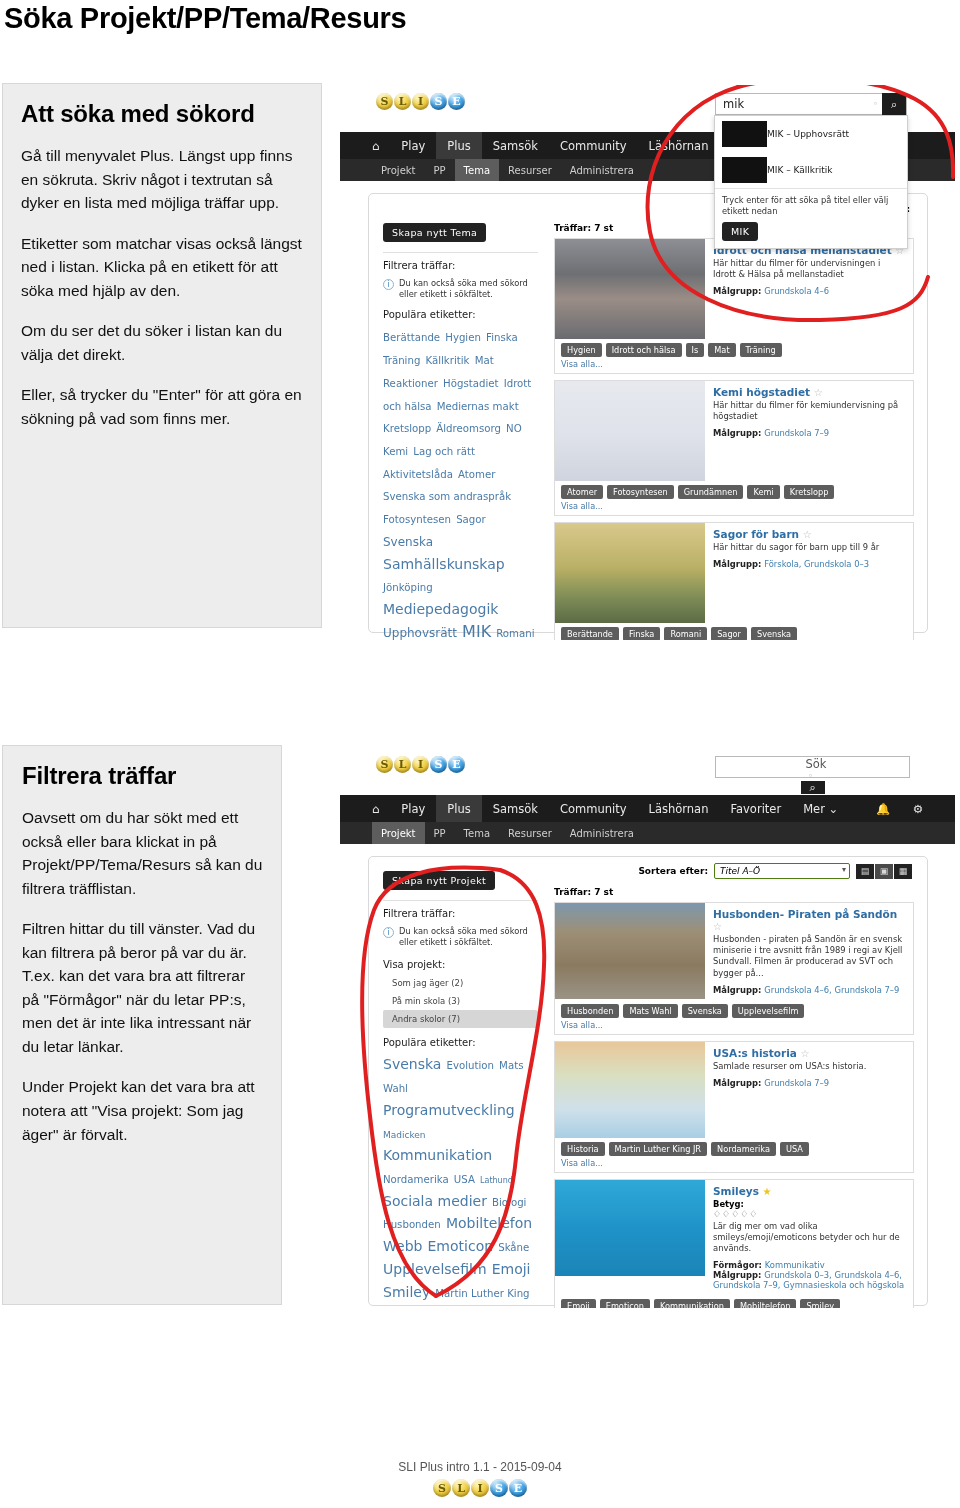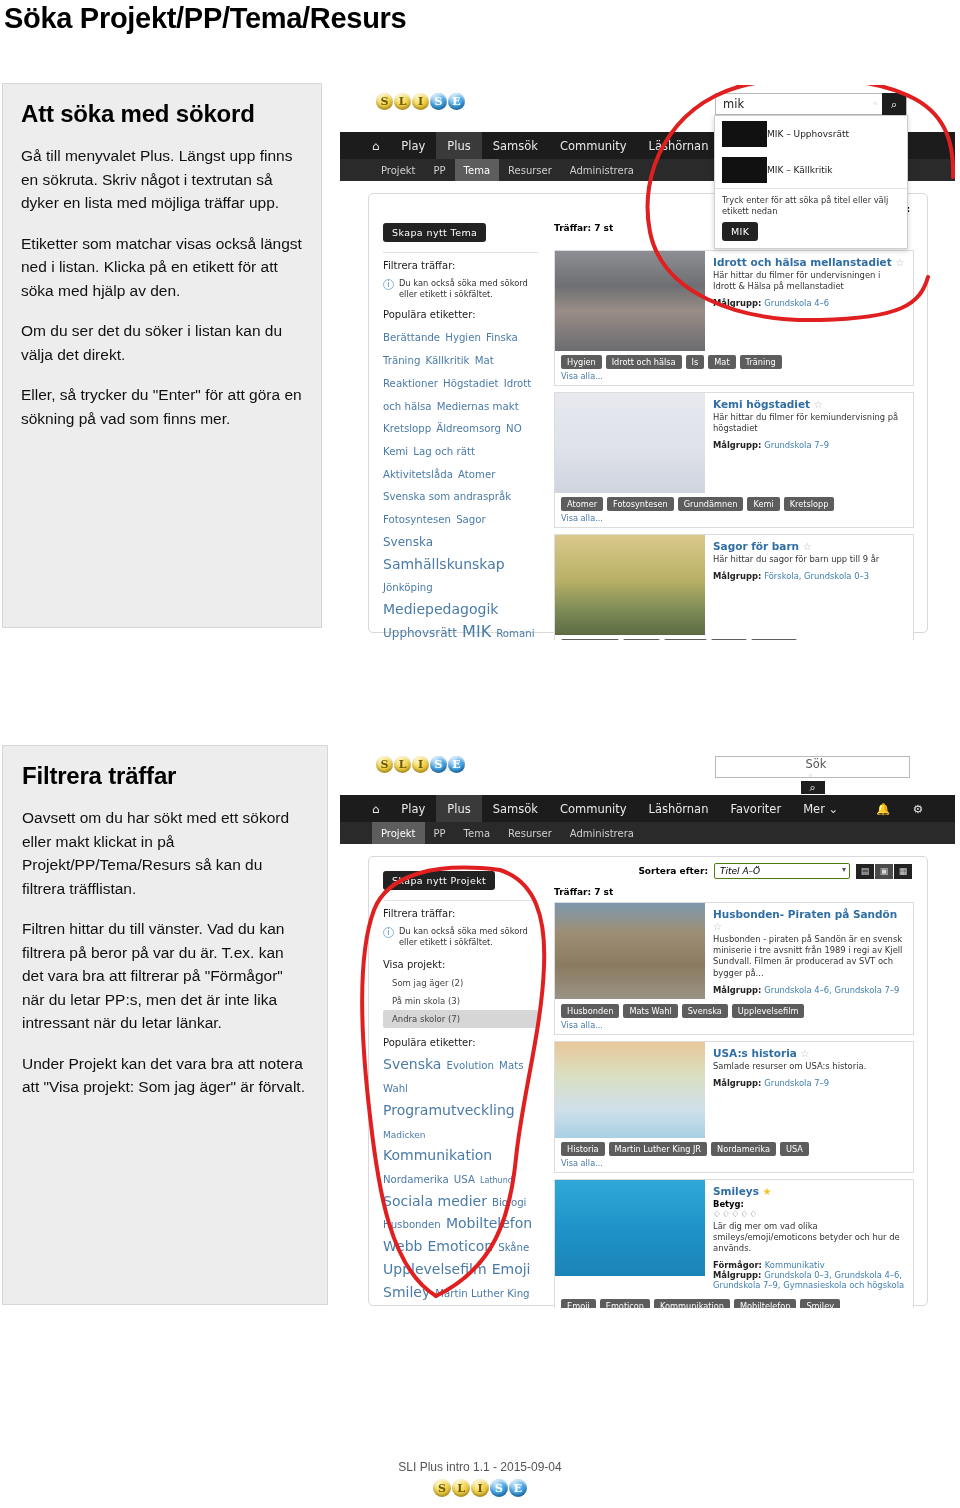--- a/index.html
+++ b/index.html
@@ -32,21 +32,21 @@
     font-size:24px; font-weight:bold; letter-spacing:-0.2px;
   }
   .textpanel p {
     margin:0 0 17px 0;
     font-size:15.5px; line-height:1.52;
     color:#111;
   }
   .textpanel p:last-child { margin-bottom:0; }
 
   #panel1 { left:2px; top:83px; width:320px; height:545px; }
-  #panel2 { left:2px; top:745px; width:326px; height:560px;padding-left:19px; }
+  #panel2 { left:2px; top:745px; width:280px; height:560px;padding-left:19px; }
 
   
   .shot {
     position:absolute;
     background:#fff;
     overflow:hidden;
     font-family:"DejaVu Sans", sans-serif;
   }
   #shot1 { left:340px; top:85px; width:615px; height:555px; }
   #shot2 { left:340px; top:748px; width:615px; height:560px; }
@@ -199,21 +199,21 @@
 <div class="textpanel" id="panel1">
   <h2>Att söka med sökord</h2>
   <p>Gå till menyvalet Plus. Längst upp finns en sökruta. Skriv något i textrutan så dyker en lista med möjliga träffar upp.</p>
   <p>Etiketter som matchar visas också längst ned i listan. Klicka på en etikett för att söka med hjälp av den.</p>
   <p>Om du ser det du söker i listan kan du välja det direkt.</p>
   <p>Eller, så trycker du "Enter" för att göra en sökning på vad som finns mer.</p>
 </div>
 
 <div class="textpanel" id="panel2">
   <h2>Filtrera träffar</h2>
-  <p>Oavsett om du har sökt med ett sökord eller makt klickat in på Projekt/PP/Tema/Resurs så kan du filtrera träfflistan.</p>
+  <p>Oavsett om du har sökt med ett också eller bara klickat in på Projekt/PP/Tema/Resurs så kan du filtrera träfflistan.</p>
   <p>Filtren hittar du till vänster. Vad du kan filtrera på beror på var du är. T.ex. kan det vara bra att filtrerar på "Förmågor" när du letar PP:s, men det är inte lika intressant när du letar länkar.</p>
   <p>Under Projekt kan det vara bra att notera att "Visa projekt: Som jag äger" är förvalt.</p>
 </div>
 
 <div class="shot" id="shot1">
  <div class="shot-inner">
 
   <div class="logo-row">
     <div class="slilogo">
       <div class="ball gold">S</div>
@@ -261,21 +261,21 @@
       </div>
       <div class="sec-label" style="margin-top:9px;">Populära etiketter:</div>
       <div class="tagcloud" id="s1tags" style="margin-top:5px;"><span class="t10">Berättande</span> <span class="t10">Hygien</span> <span class="t10">Finska</span> <span class="t10">Träning</span> <span class="t10">Källkritik</span> <span class="t10">Mat</span> <span class="t10">Reaktioner</span> <span class="t10">Högstadiet</span> <span class="t10">Idrott och hälsa</span> <span class="t10">Mediernas makt</span> <span class="t10">Kretslopp</span> <span class="t10">Äldreomsorg</span> <span class="t10">NO</span> <span class="t10">Kemi</span> <span class="t10">Lag och rätt</span> <span class="t10">Aktivitetslåda</span> <span class="t10">Atomer</span> <span class="t10">Svenska som andraspråk</span> <span class="t10">Fotosyntesen</span> <span class="t10">Sagor</span> <span class="t12">Svenska</span> <span class="t14">Samhällskunskap</span> <span class="t10">Jönköping</span> <span class="t14">Mediepedagogik</span> <span class="t12">Upphovsrätt</span> <span class="t16">MIK</span> <span class="t10">Romani Is</span> <span class="t10">Grundämnen</span> <span class="t10">Vatten</span> </div>
       
       
     </div>
 
     <div style="position:absolute; left:185px; top:10px; width:360px;">
       <div style="position:absolute; right:4px; top:0; font-size:9px; font-weight:bold;">Sortera efter:</div>
       <div style="font-size:9px; font-weight:bold; margin-top:19px;">Träffar: 7 st</div>
-      <div id="s1results" style="margin-top:17px;">
+      <div id="s1results" style="margin-top:5px;">
             <div class="rescard">
               <div class="resflex">
                 <div class="resthumb th-gym" style="height: 100px;"></div>
                 <div class="resbody">
                   <div class="restitle">Idrott och hälsa mellanstadiet <span class="star">☆</span></div>
                   <div class="resdesc">Här hittar du filmer för undervisningen i Idrott &amp; Hälsa på mellanstadiet</div>
                   <div class="resmeta"><b>Målgrupp: </b><a>Grundskola 4–6</a></div>
                 </div>
               </div>
               <div class="tagrow">

